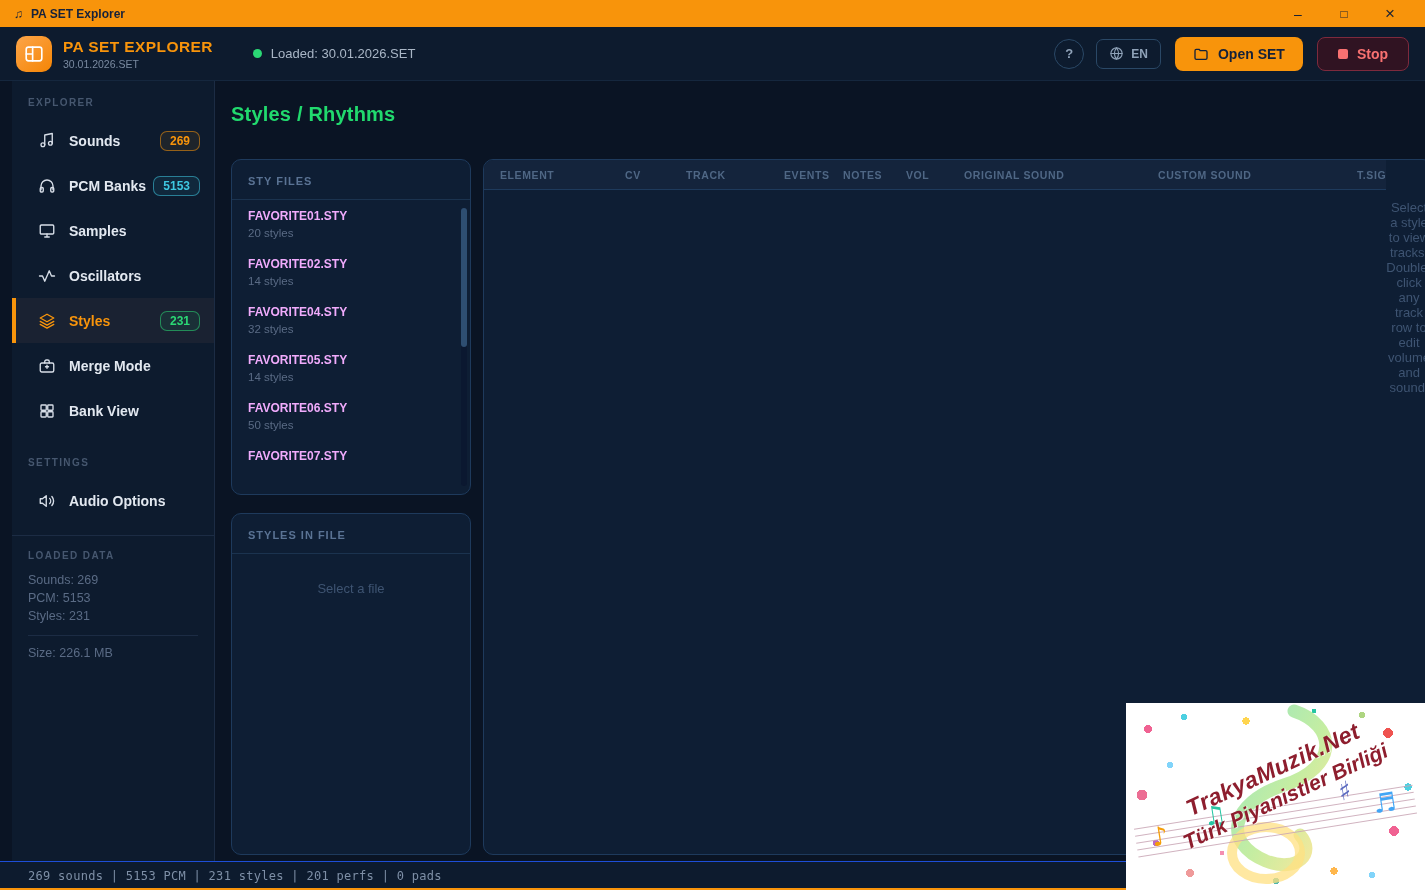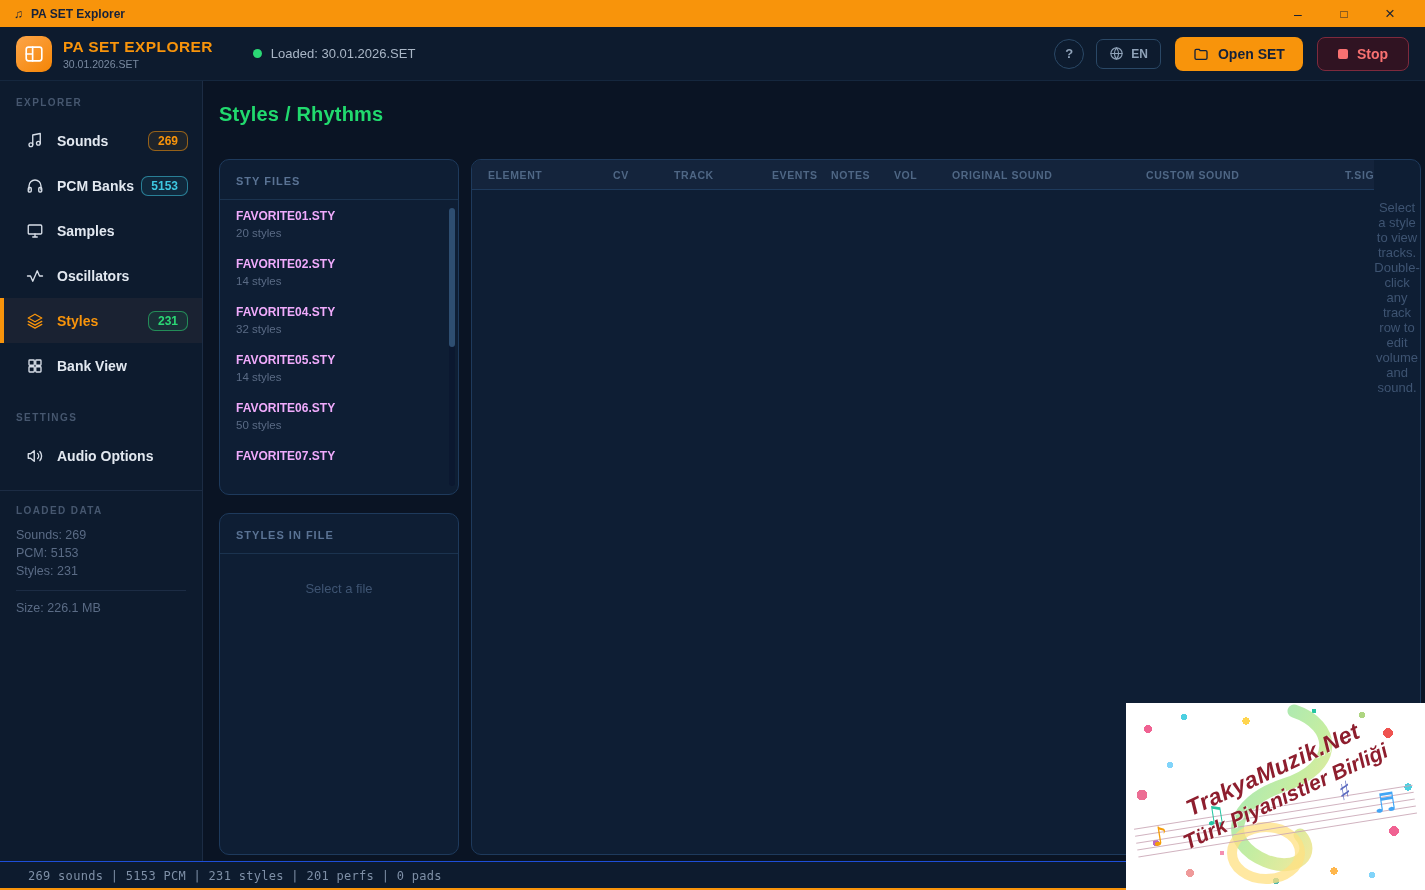--- a/index.html
+++ b/index.html
@@ -69,21 +69,21 @@
   .stop-btn {
     height:34px; padding:0 20px; border-radius:8px; background:#301322;
     border:1px solid #7E2A3D; color:#F87171; font-size:14px; font-weight:800; gap:9px;
   }
   .stop-square { width:10px; height:10px; border-radius:2px; background:#F87171; }
 
   
   .app-body { display:flex; height:780px; }
   .sidebar {
     width:203px; background:#0D1B2E; border-right:1px solid #1C2C44;
-    padding-top:10px; flex-shrink:0; display:flex; flex-direction:column;
+    padding-top:10px; flex-shrink:0; display:flex; flex-direction:column;margin-left:12px;
   }
   .section-label {
     font-size:10px; font-weight:800; letter-spacing:1.4px; color:#46576F;
     padding:6px 16px 10px 16px; text-transform:uppercase;
   }
   .nav-item {
     height:45px; display:flex; align-items:center; padding:0 14px 0 26px;
     cursor:pointer; position:relative; color:#E2E8F0;
   }
   .nav-item .nav-ic { width:18px; height:18px; margin-right:13px; flex-shrink:0; display:flex; }
@@ -304,20 +304,29 @@
           <svg class="ic" width="18" height="18" viewBox="0 0 24 24">
             <path d="M12 3 3 8l9 5 9-5-9-5z"></path>
             <path d="M3 12.5 12 17.5l9-5"></path>
             <path d="M3 16.5 12 21.5l9-5"></path>
           </svg>
         </span>
       <span class="nav-label">Styles</span>
       <span class="badge green">231</span>
     </div>
 
+    <div class="nav-item">
+      <span class="nav-ic">
+          <svg class="ic" width="18" height="18" viewBox="0 0 24 24">
+            <rect x="3" y="8" width="18" height="12" rx="2"></rect>
+            <path d="M9 8V6a2 2 0 0 1 2-2h2a2 2 0 0 1 2 2v2 M12 11v4 M10 13h4"></path>
+          </svg>
+        </span>
+      <span class="nav-label">Merge Mode</span>
+    </div>
 
     <div class="nav-item">
       <span class="nav-ic">
           <svg class="ic" width="18" height="18" viewBox="0 0 24 24">
             <rect x="4" y="4" width="7" height="7" rx="1"></rect>
             <rect x="13" y="4" width="7" height="7" rx="1"></rect>
             <rect x="4" y="13" width="7" height="7" rx="1"></rect>
             <rect x="13" y="13" width="7" height="7" rx="1"></rect>
           </svg>
         </span>

